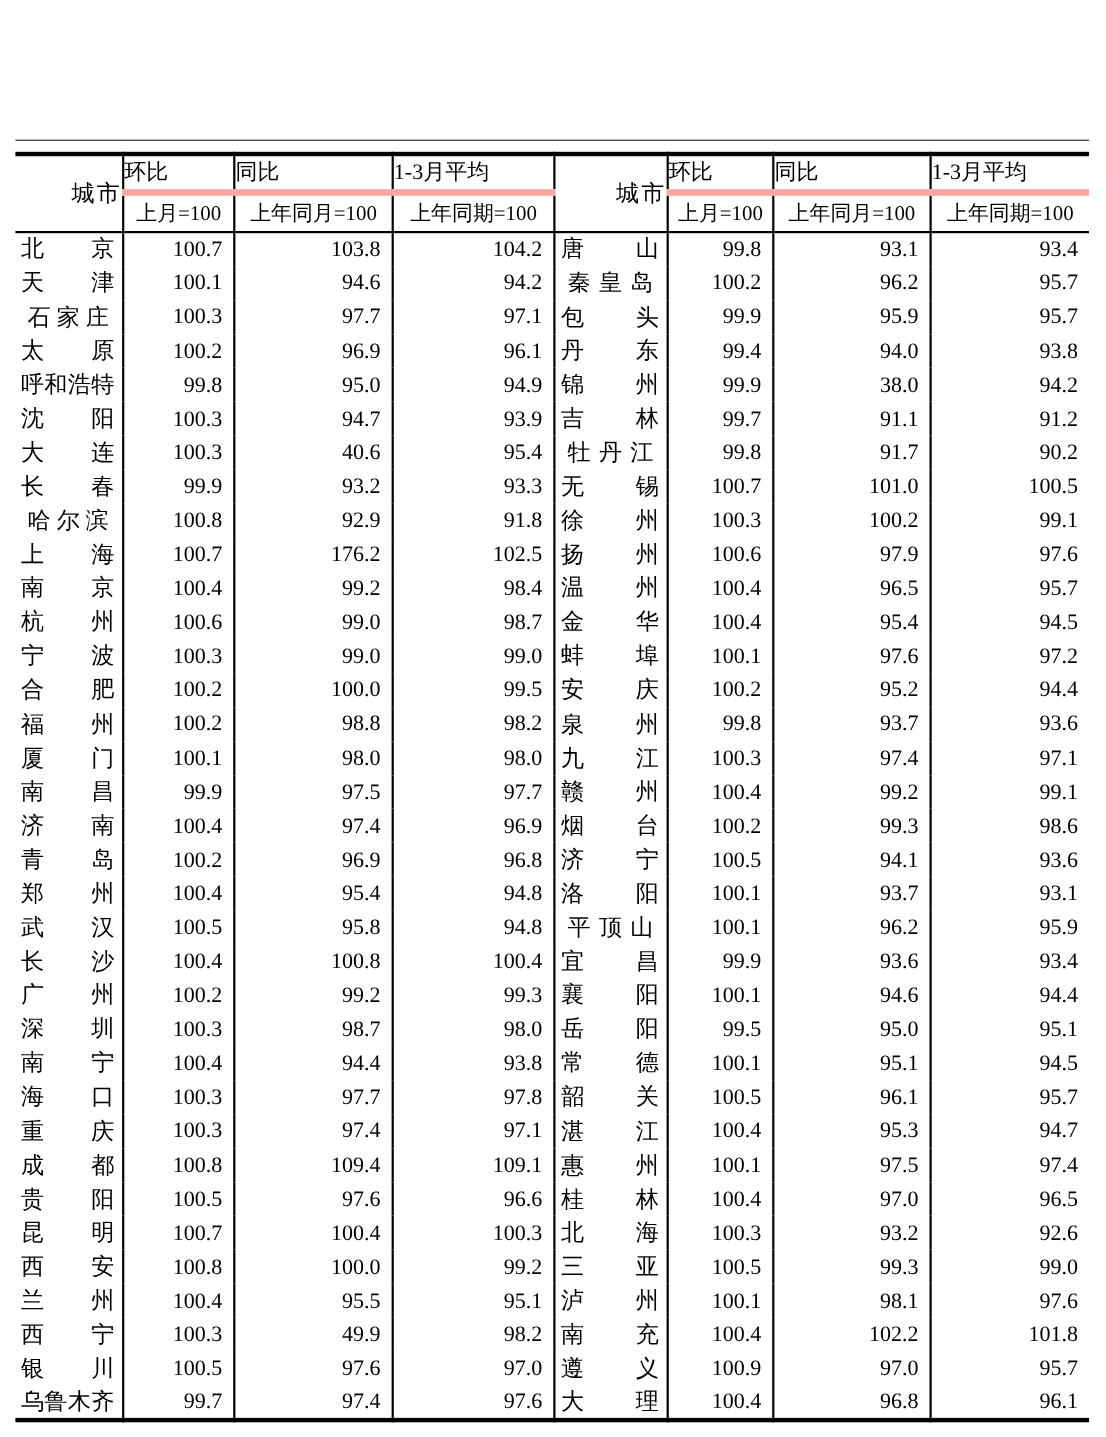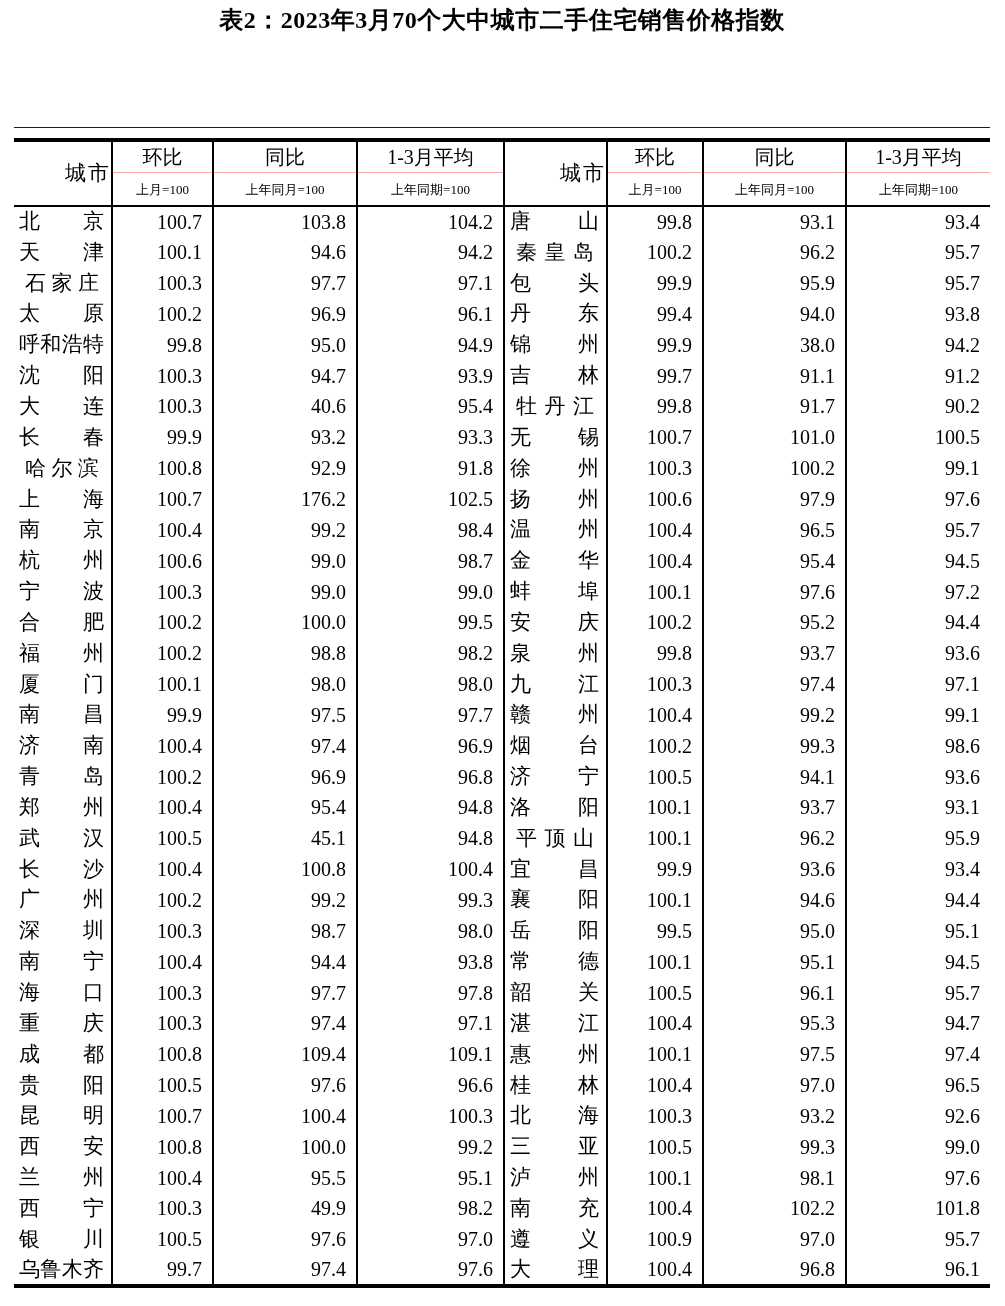--- a/index.html
+++ b/index.html
@@ -39,22 +39,22 @@
     width: 976px;
     border-collapse: collapse;
     table-layout: fixed;
     border-top: 4px solid #000;
     border-bottom: 4px solid #000;
     font-size: 20px;
     line-height: 1;
   }
   th, td { padding: 0; margin: 0; font-weight: normal; overflow: hidden; }
   thead th { font-size: 20px; }
-  th.grp  { height: 30px; border-bottom: 1px solid #fca5a5; border-left: 2px solid #000; text-align: center; vertical-align: middle; margin-top: 26px; }
-  th.base { height: 32px; border-bottom: 2px solid #000; border-left: 2px solid #000; text-align: center; vertical-align: middle; font-size: 13px; }
+  th.grp  { height: 30px; border-bottom: 6px solid #fca5a5; border-left: 2px solid #000; text-align: left; vertical-align: middle; margin-top: 26px; }
+  th.base { height: 32px; border-bottom: 2px solid #000; border-left: 2px solid #000; text-align: center; vertical-align: middle; font-size: 19px; }
   th.cityhead {
     border-bottom: 2px solid #000;
     text-align: right; vertical-align: middle;
     font-size: 21px; letter-spacing: 2px;
   }
   th.mid, td.mid { border-left: 2px solid #000; }
   tbody tr { height: 30.857px; }
   td.city {
     font-size: 21px;
     vertical-align: middle;
@@ -71,21 +71,20 @@
     padding-right: 10px;
     border-left: 2px solid #000;
     vertical-align: middle;
   }
 </style>
 </head>
 <body>
 
 <div class="page">
 
-  <h1 class="title">表2：2023年3月70个大中城市二手住宅销售价格指数</h1>
 
   <div class="rule-thin"></div>
 
   <table class="idx">
     <colgroup>
       <col style="width:98px">
         <col style="width:101px">
         <col style="width:144px">
         <col style="width:147px">
       <col style="width:103px">
@@ -521,21 +520,21 @@
           <td class="num">93.1</td>
         </tr>
         <tr>
           <td class="city">
             <div class="cw">
               <span>武</span>
               <span>汉</span>
             </div>
           </td>
           <td class="num">100.5</td>
-          <td class="num">45.1</td>
+          <td class="num">95.8</td>
           <td class="num">94.8</td>
           <td class="city pad3 mid">
             <div class="cw">
               <span>平</span>
               <span>顶</span>
               <span>山</span>
             </div>
           </td>
           <td class="num">100.1</td>
           <td class="num">96.2</td>

